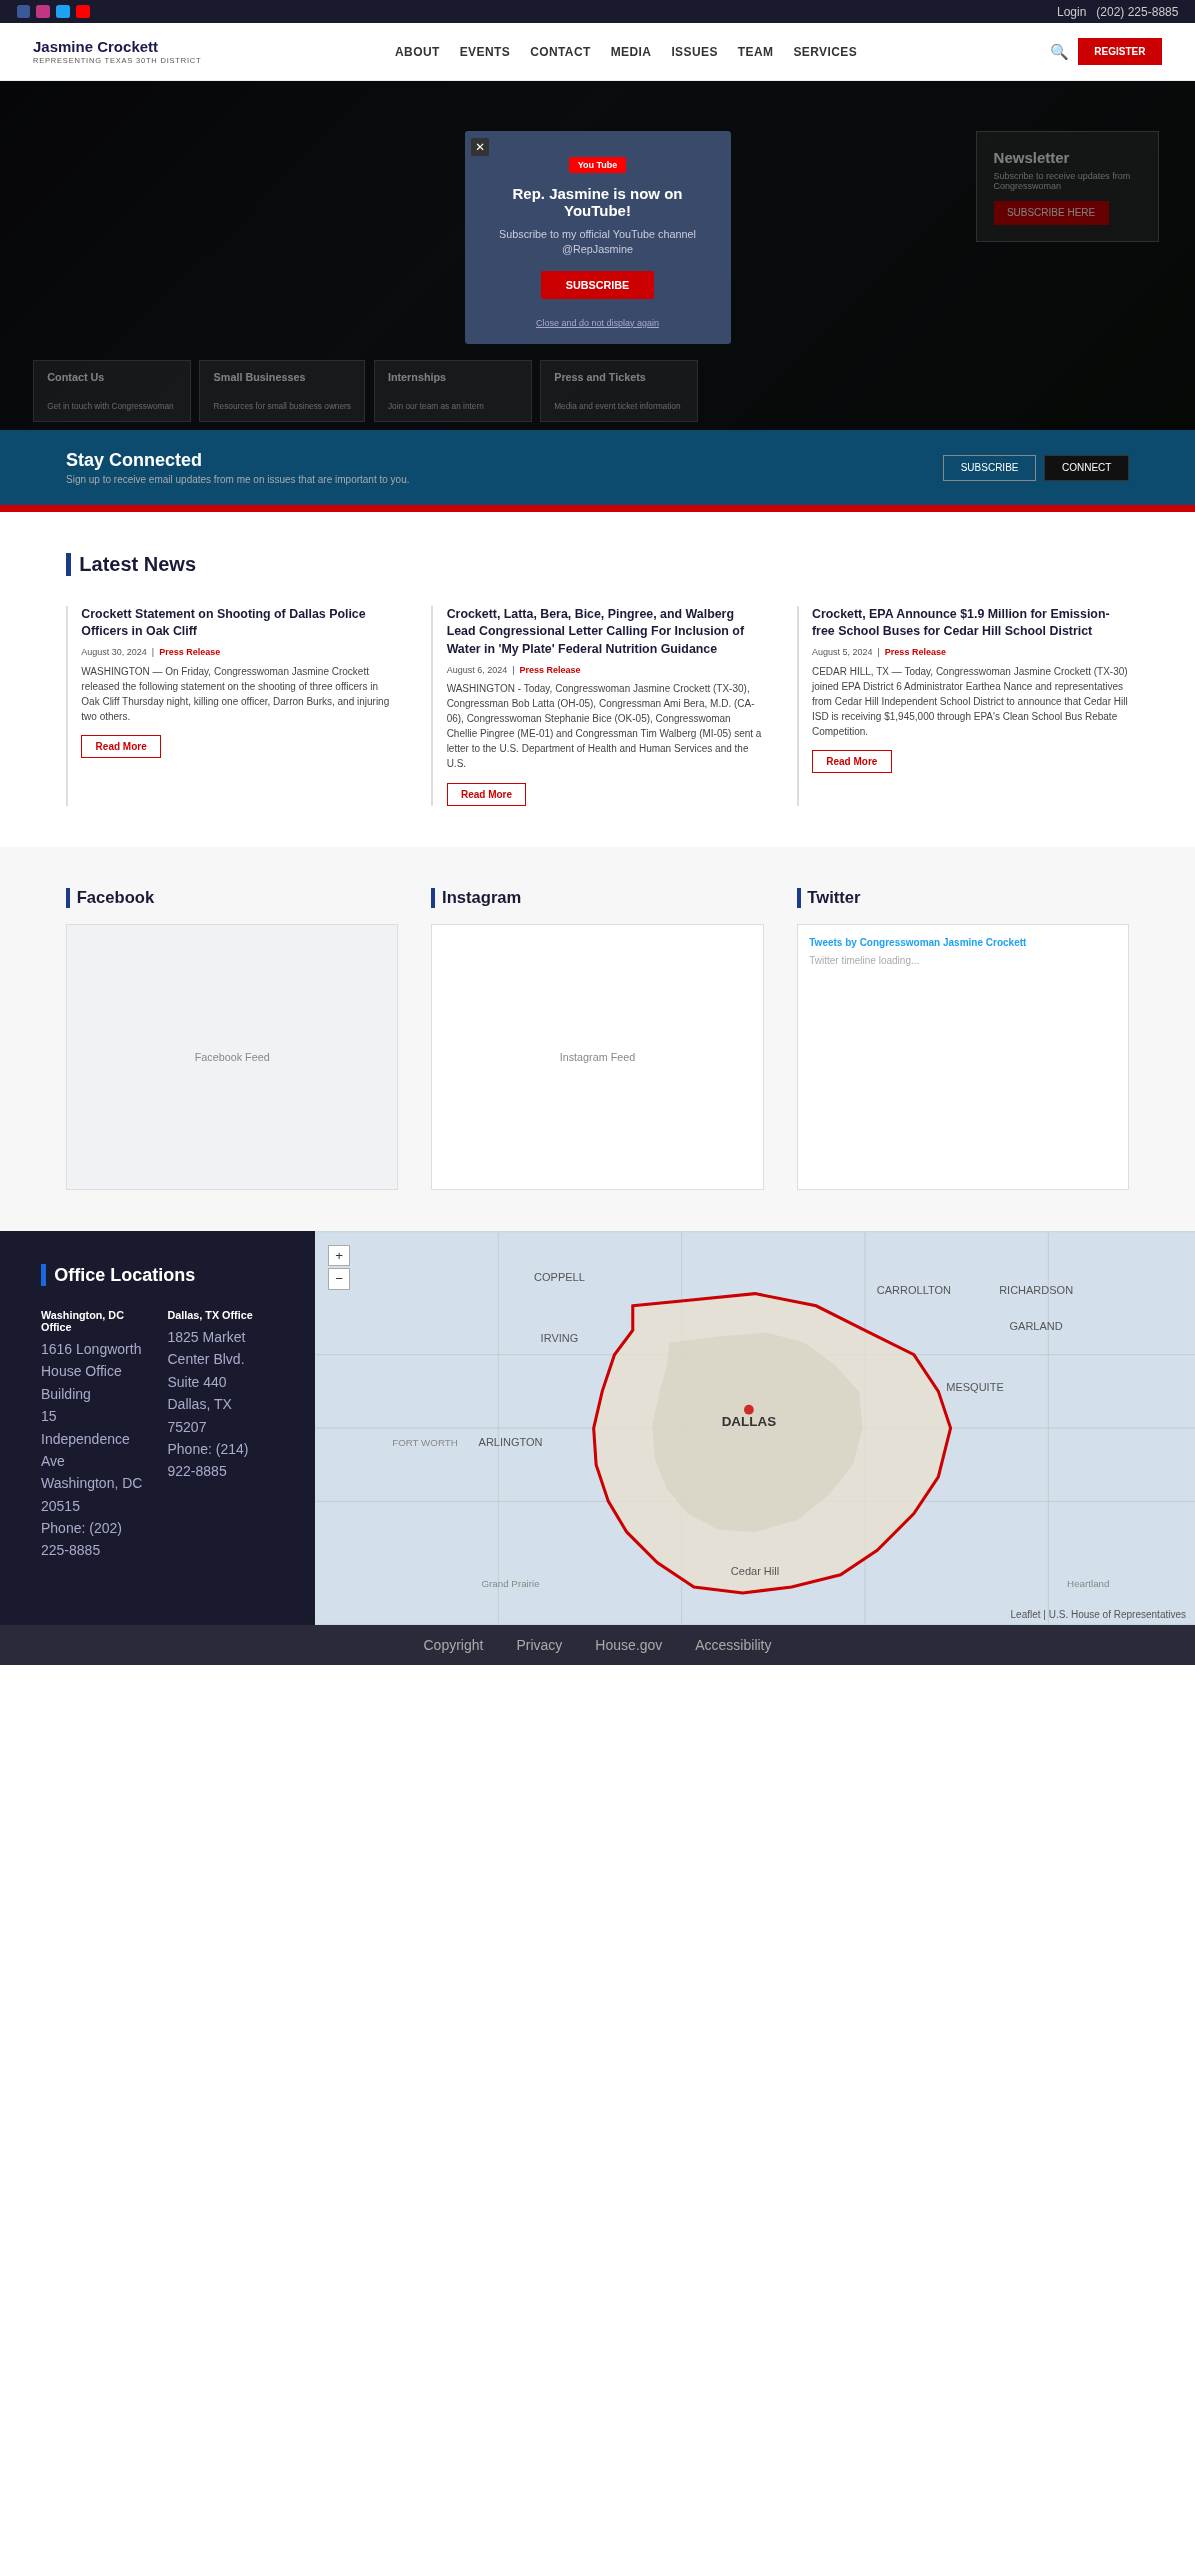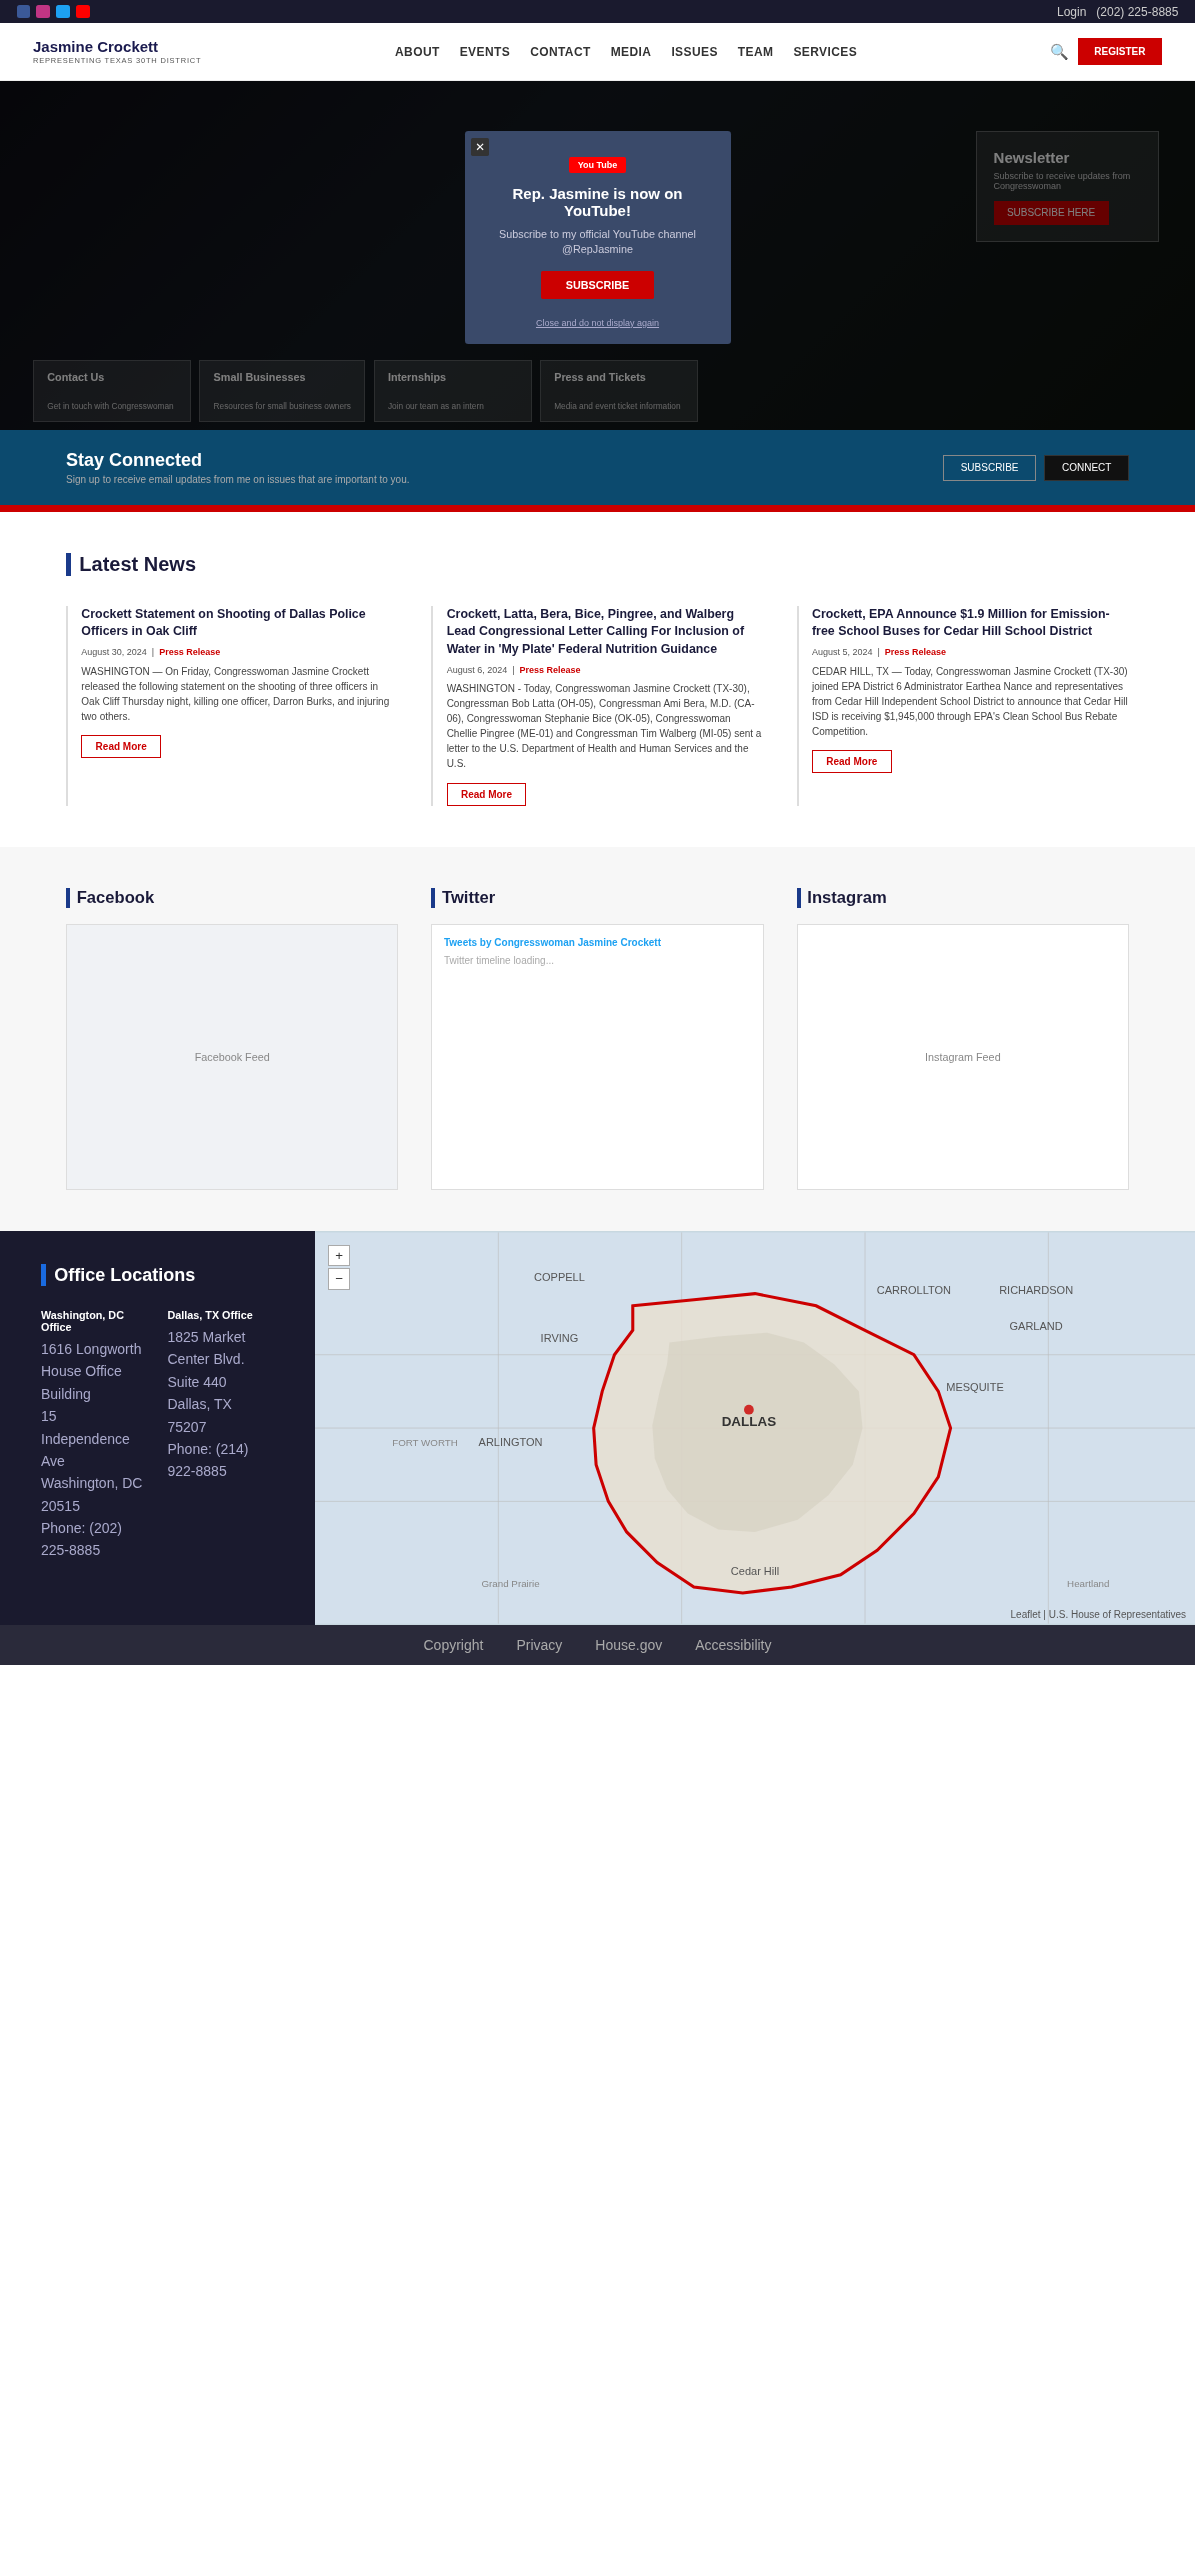--- a/index.html
+++ b/index.html
@@ -490,35 +490,35 @@
         <span>Facebook</span>
       </div>
       <div class="facebook-placeholder" style="background:#f0f2f5;display:flex;align-items:center;justify-content:center;color:#888;font-size:10.8px;">
         Facebook Feed
       </div>
     </div>
 
     <div class="social-col">
       <div class="social-col-title">
         <span class="social-col-bar"></span>
+        <span>Instagram</span>
+      </div>
+      <div class="instagram-embed" style="display:flex;align-items:center;justify-content:center;color:#888;font-size:10.8px;">
+        Instagram Feed
+      </div>
+    </div>
+
+    <div class="social-col">
+      <div class="social-col-title">
+        <span class="social-col-bar"></span>
         <span>Twitter</span>
       </div>
       <div class="twitter-embed">
         <div class="twitter-handle">Tweets by Congresswoman Jasmine Crockett</div>
         <div style="color:#aaa;font-size:10px;">Twitter timeline loading...</div>
-      </div>
-    </div>
-
-    <div class="social-col">
-      <div class="social-col-title">
-        <span class="social-col-bar"></span>
-        <span>Instagram</span>
-      </div>
-      <div class="instagram-embed" style="display:flex;align-items:center;justify-content:center;color:#888;font-size:10.8px;">
-        Instagram Feed
       </div>
     </div>
   </div>
 </section>
 
 <section class="office-section">
   <div class="office-info">
     <div class="office-section-title">
       <span class="office-bar"></span>
       <span>Office Locations</span>

